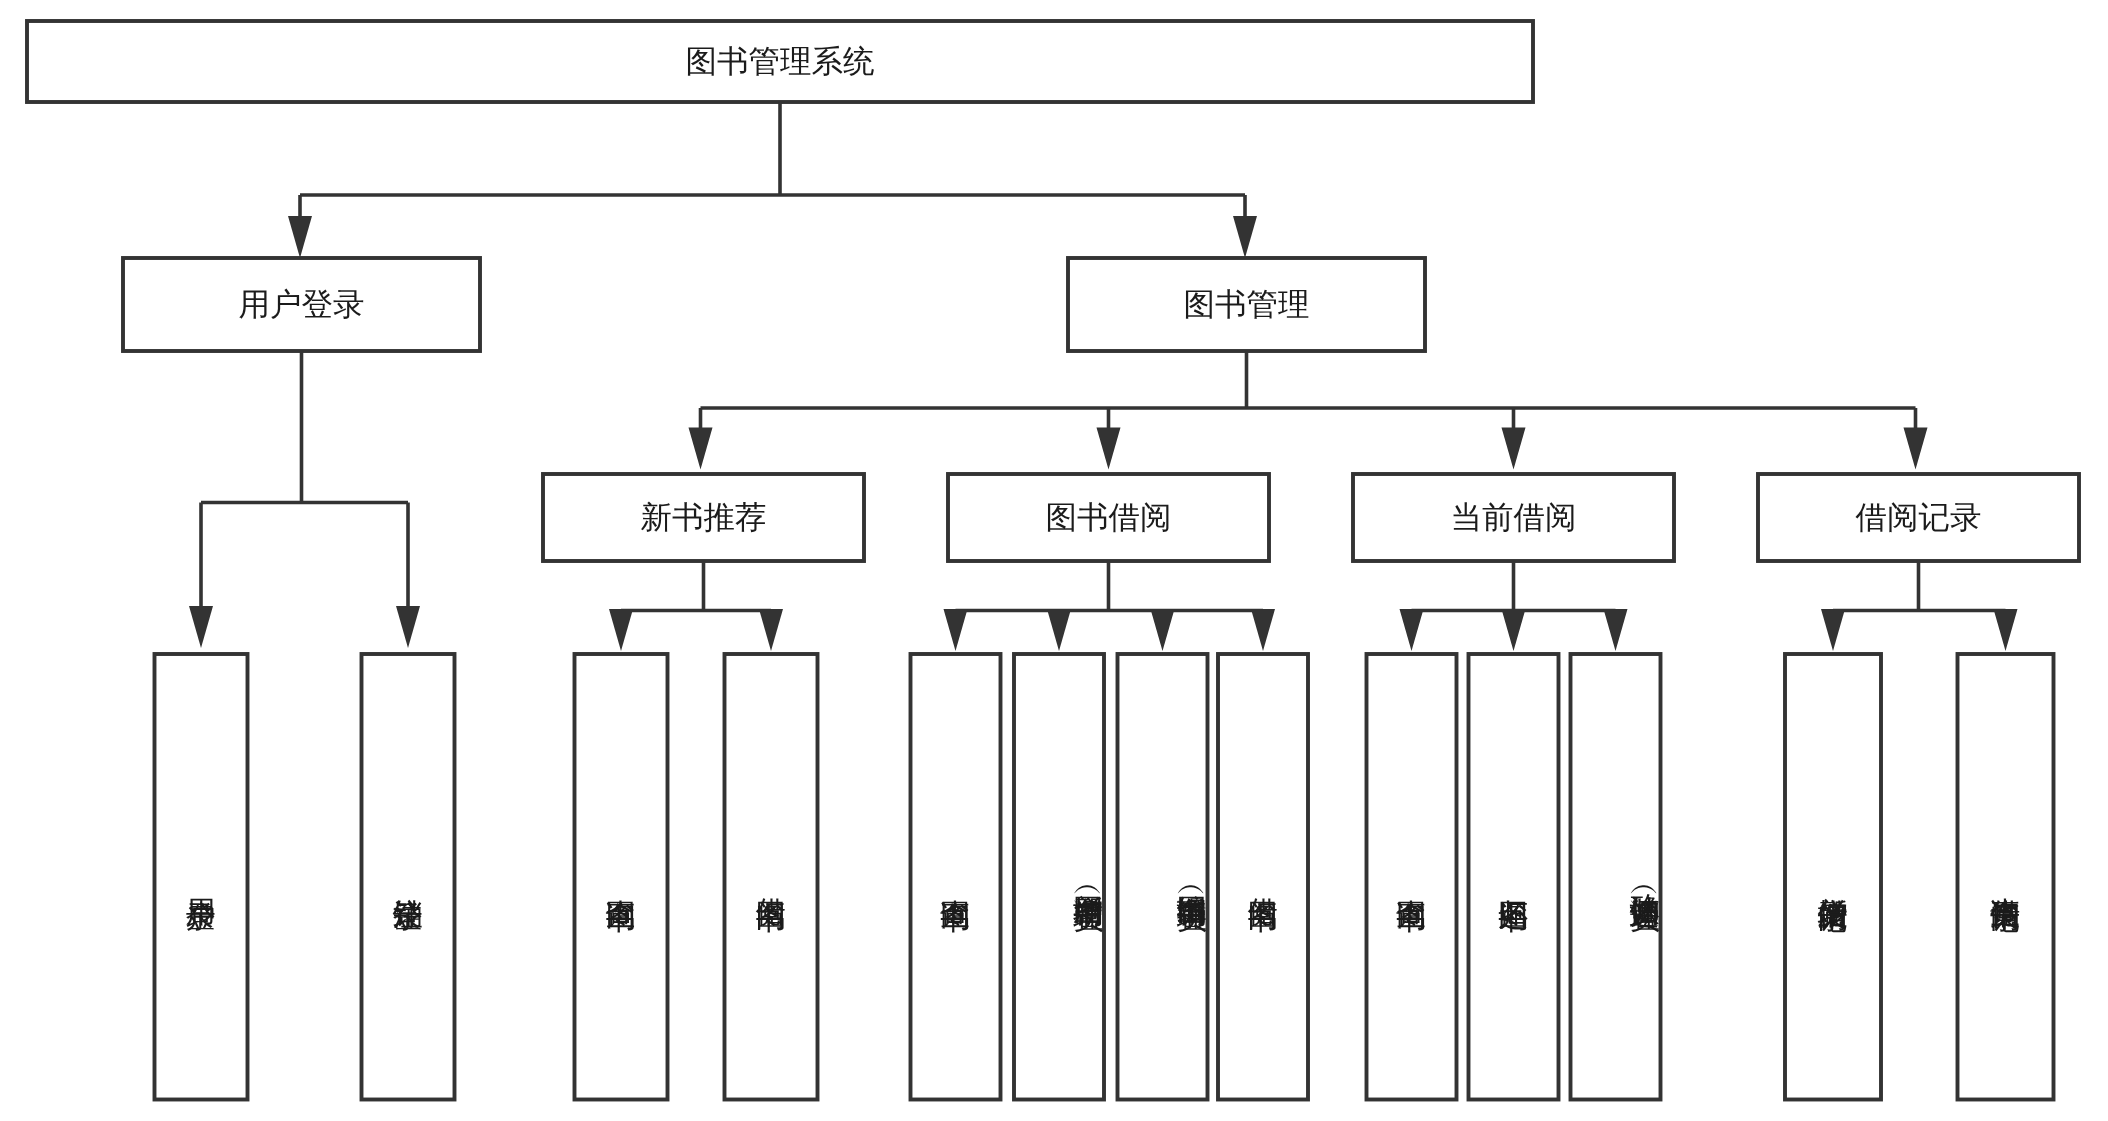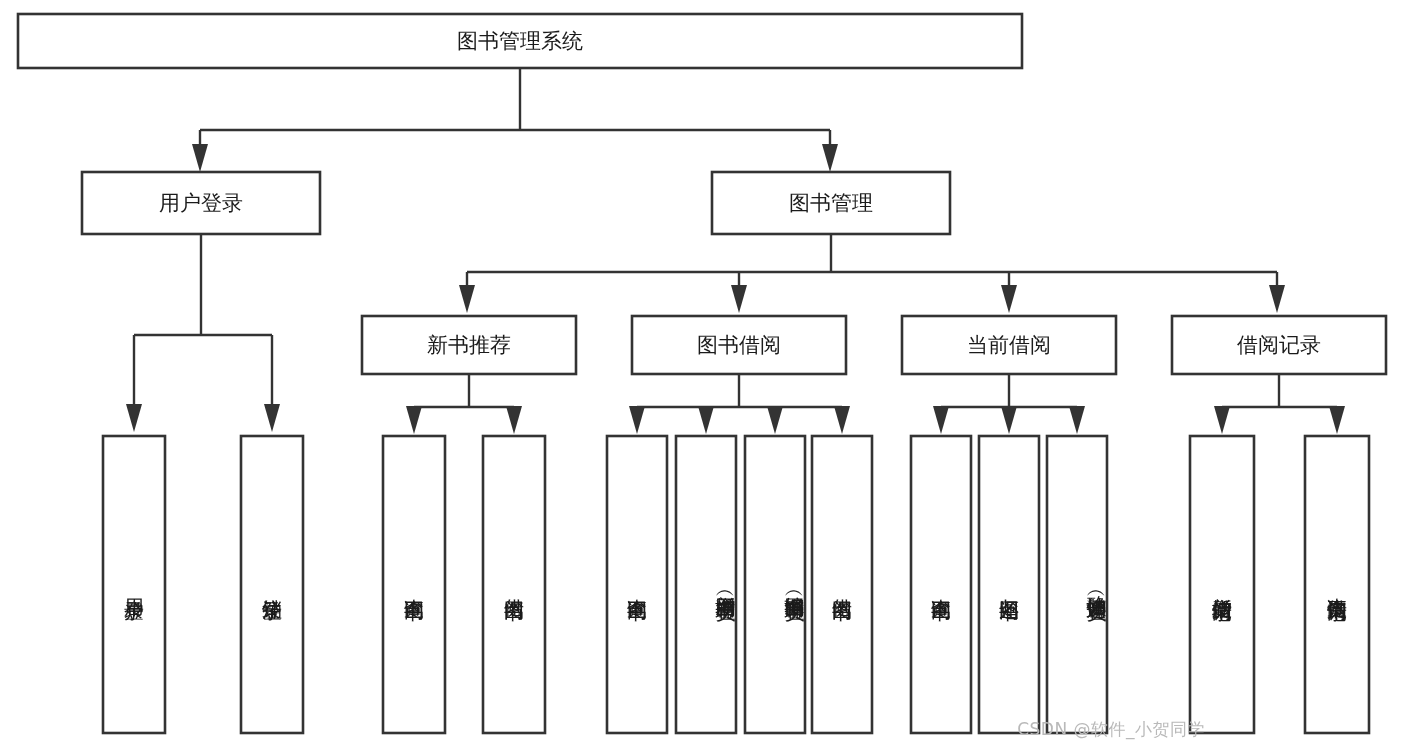--- a/index.html
+++ b/index.html
@@ -206,14 +206,13 @@
   <div class="vlabel" style="left:745px; top:440px; width:60px; height:289px; align-items:flex-start;">编辑图书（管理员）</div>
   <div class="vlabel" style="left:812px; top:436px; width:60px; height:297px;">借阅图书</div>
 
   <div class="vlabel" style="left:911px; top:436px; width:60px; height:297px;">查询图书</div>
   <div class="vlabel" style="left:979px; top:436px; width:60px; height:297px;">归还图书</div>
   <div class="vlabel" style="left:1047px; top:440px; width:60px; height:289px; align-items:flex-start;">确认归还（管理员）</div>
 
   <div class="vlabel" style="left:1190px; top:436px; width:64px; height:297px;">新增借阅记录</div>
   <div class="vlabel" style="left:1305px; top:436px; width:64px; height:297px;">查询借阅记录</div>
 
-  <div id="watermark">CSDN @软件_小贺同学</div>
 </div>
 
 </body></html>

